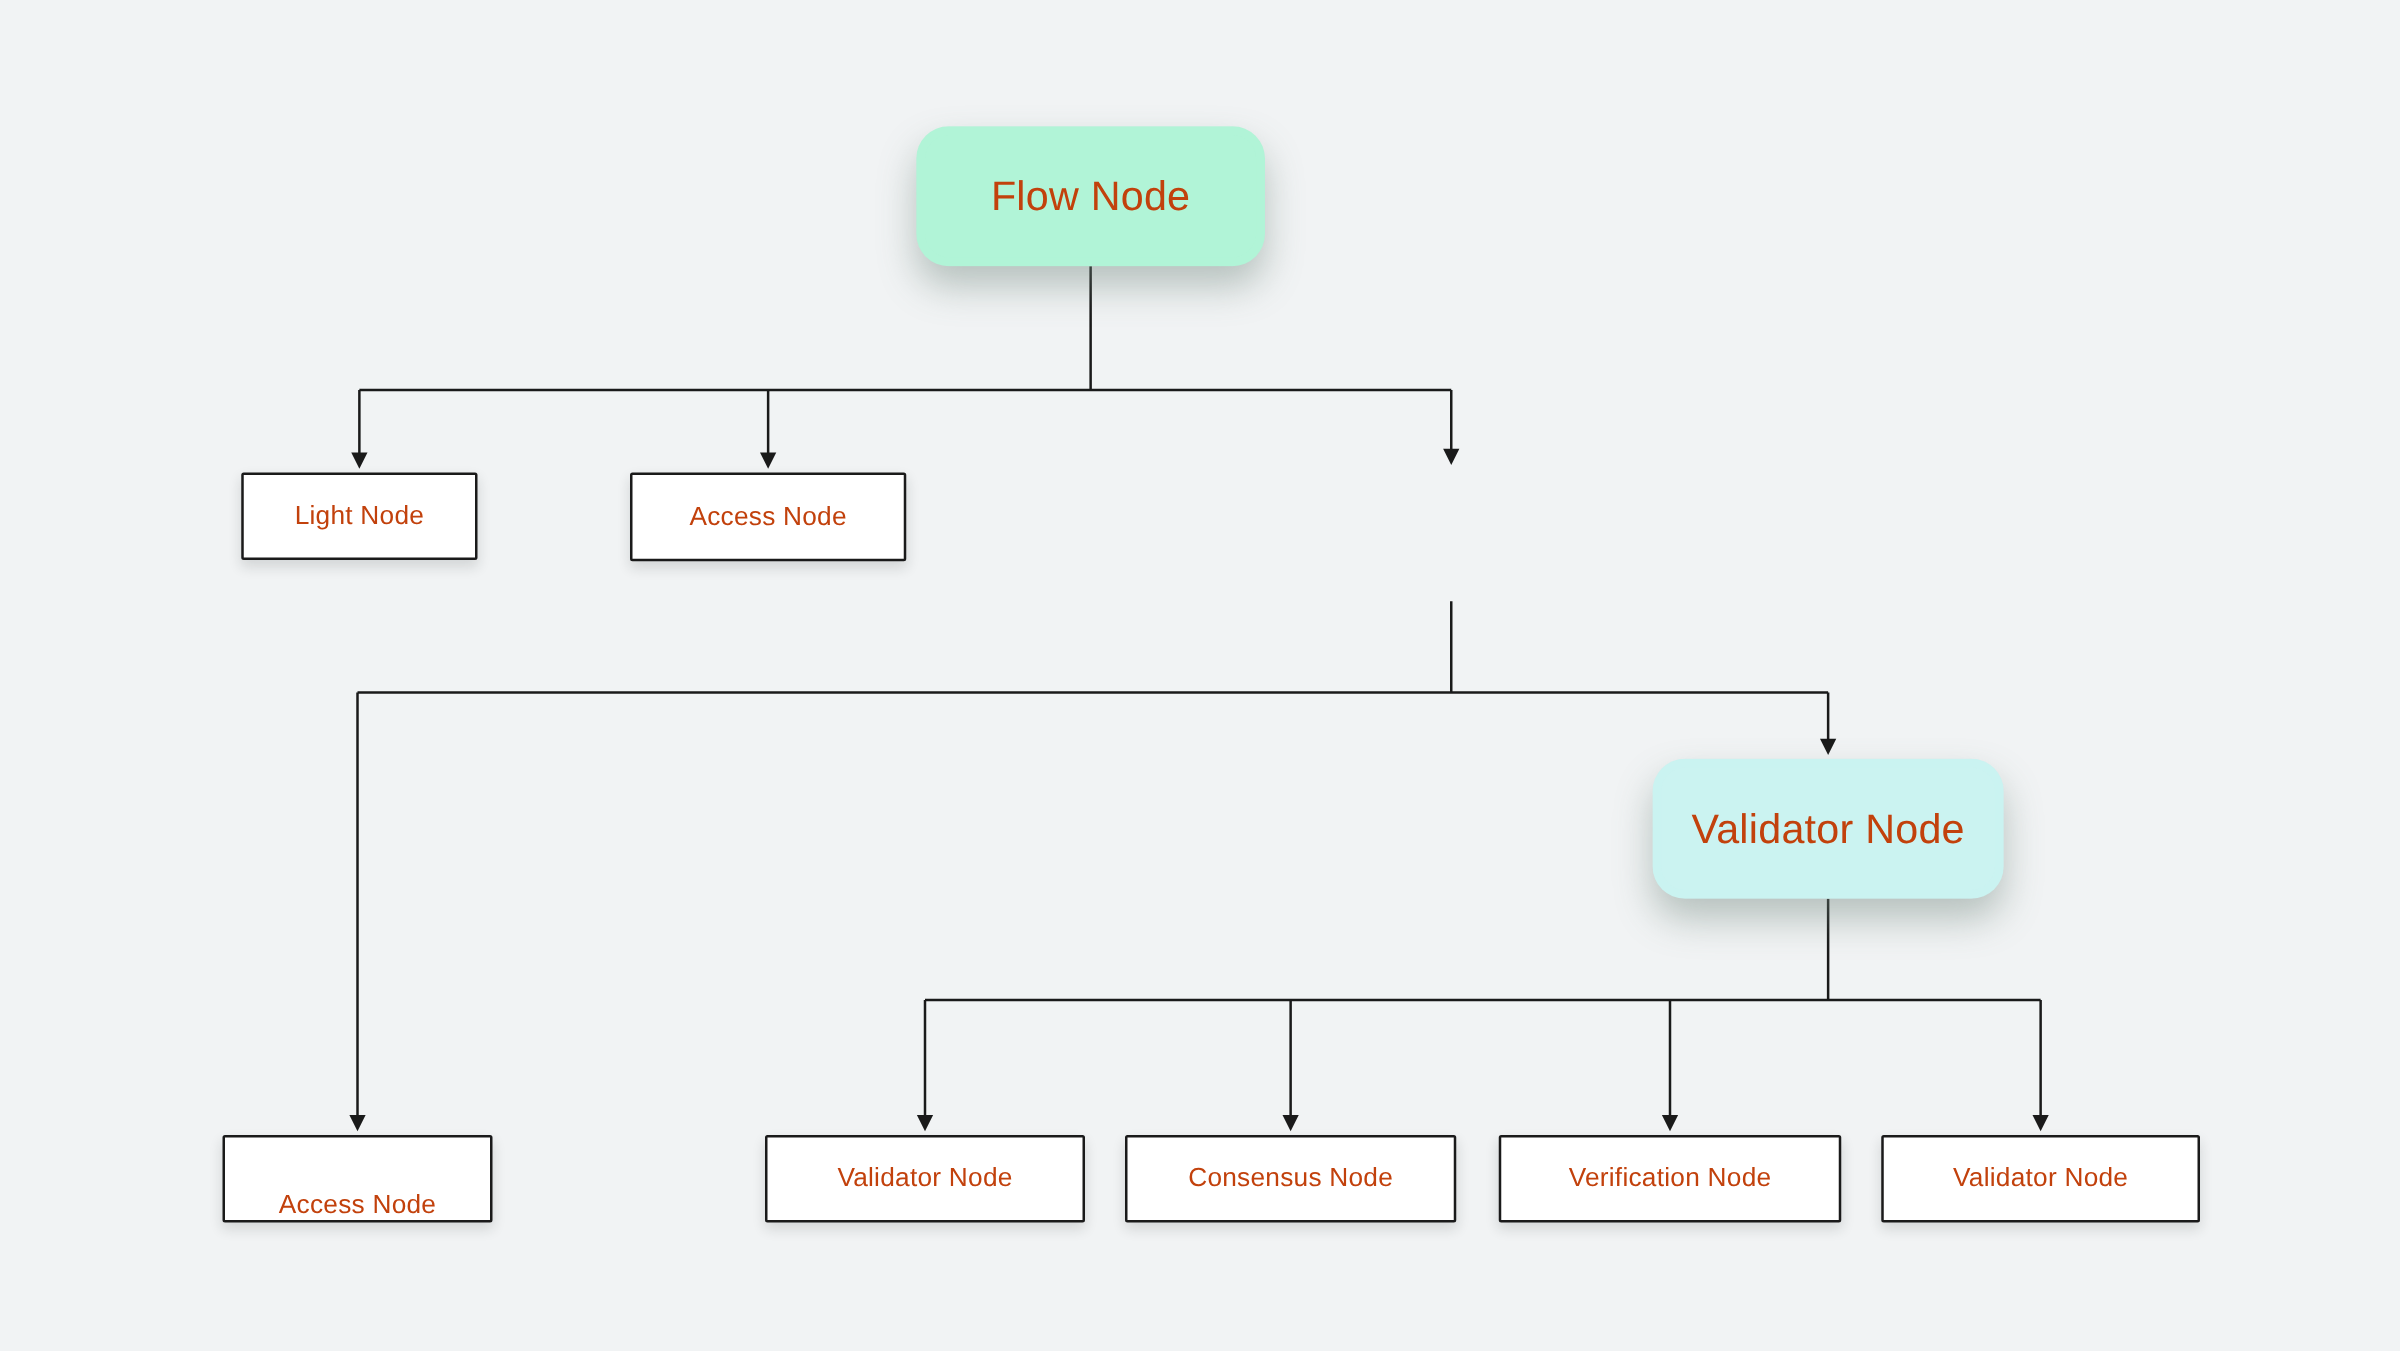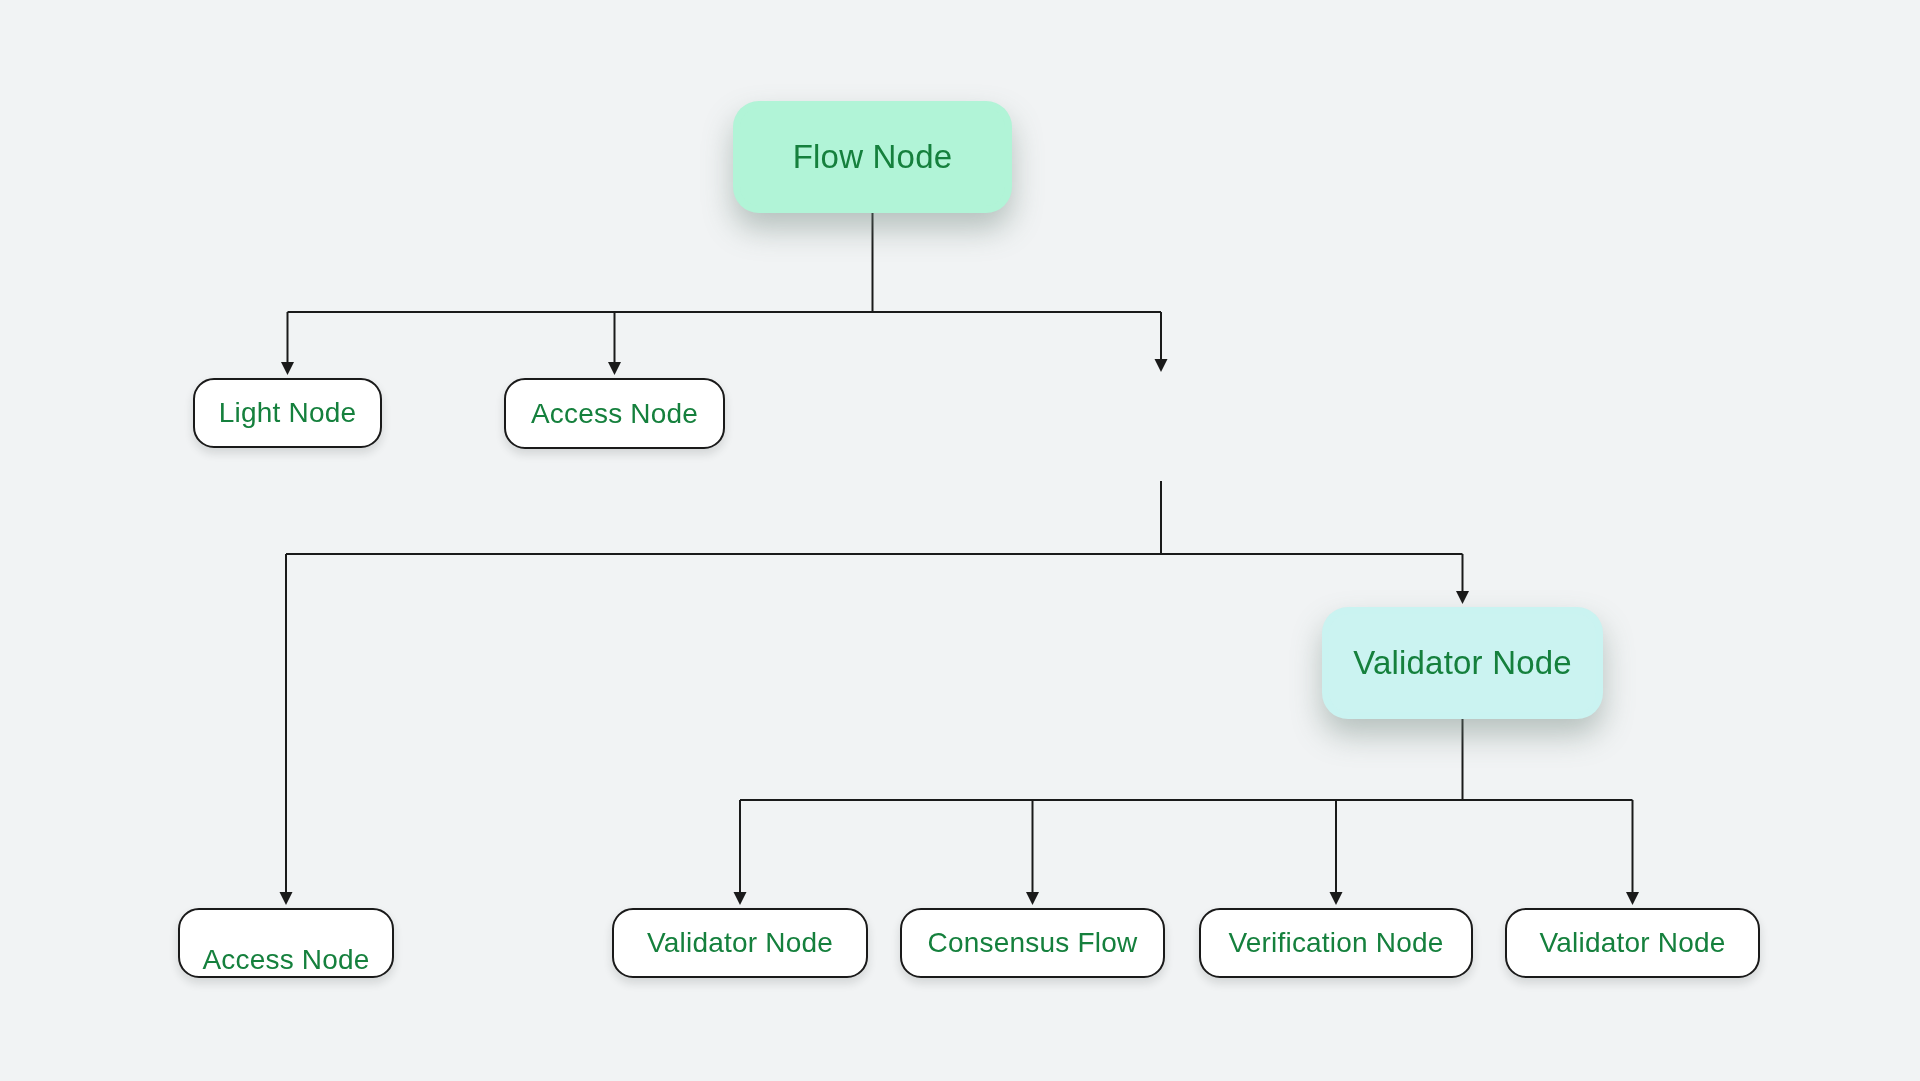--- a/index.html
+++ b/index.html
@@ -21,29 +21,29 @@
     width: 100%;
     height: 100%;
     pointer-events: none;
   }
   .node {
     position: absolute;
     display: flex;
     align-items: center;
     justify-content: center;
     box-sizing: border-box;
-    color: #15803d;
+    color: #c2410c;
     white-space: nowrap;
     letter-spacing: 0.2px;
   }
   .node--leaf {
     background: var(--leaf-fill, #ffffff);
     border: 2px solid var(--line, #1a1a1a);
-    border-radius: 21px;
-    font-size: 28px;
+    border-radius: 2px;
+    font-size: 21px;
     font-weight: 500;
     box-shadow: 0 5px 10px rgba(25, 32, 36, 0.14);
   }
   .node--big {
     border-radius: 26px;
     font-size: 33px;
     font-weight: 500;
     box-shadow: 0 16px 30px rgba(110, 134, 125, 0.45);
   }
   .node--flow {
@@ -113,21 +113,21 @@
 
   <div class="node node--big node--validator" style="left: 1322px; top: 607px; width: 281px; height: 112px;">
     <span class="node-label">Validator Node</span>
   </div>
 
   <div class="node node--leaf" style="left: 612px; top: 908px; width: 256px; height: 70px;">
     <span class="node-label">Validator Node</span>
   </div>
 
   <div class="node node--leaf" style="left: 900px; top: 908px; width: 265px; height: 70px;">
-    <span class="node-label">Consensus Flow</span>
+    <span class="node-label">Consensus Node</span>
   </div>
 
   <div class="node node--leaf" style="left: 1199px; top: 908px; width: 274px; height: 70px;">
     <span class="node-label">Verification Node</span>
   </div>
 
   <div class="node node--leaf" style="left: 1505px; top: 908px; width: 255px; height: 70px;">
     <span class="node-label">Validator Node</span>
   </div>
 

